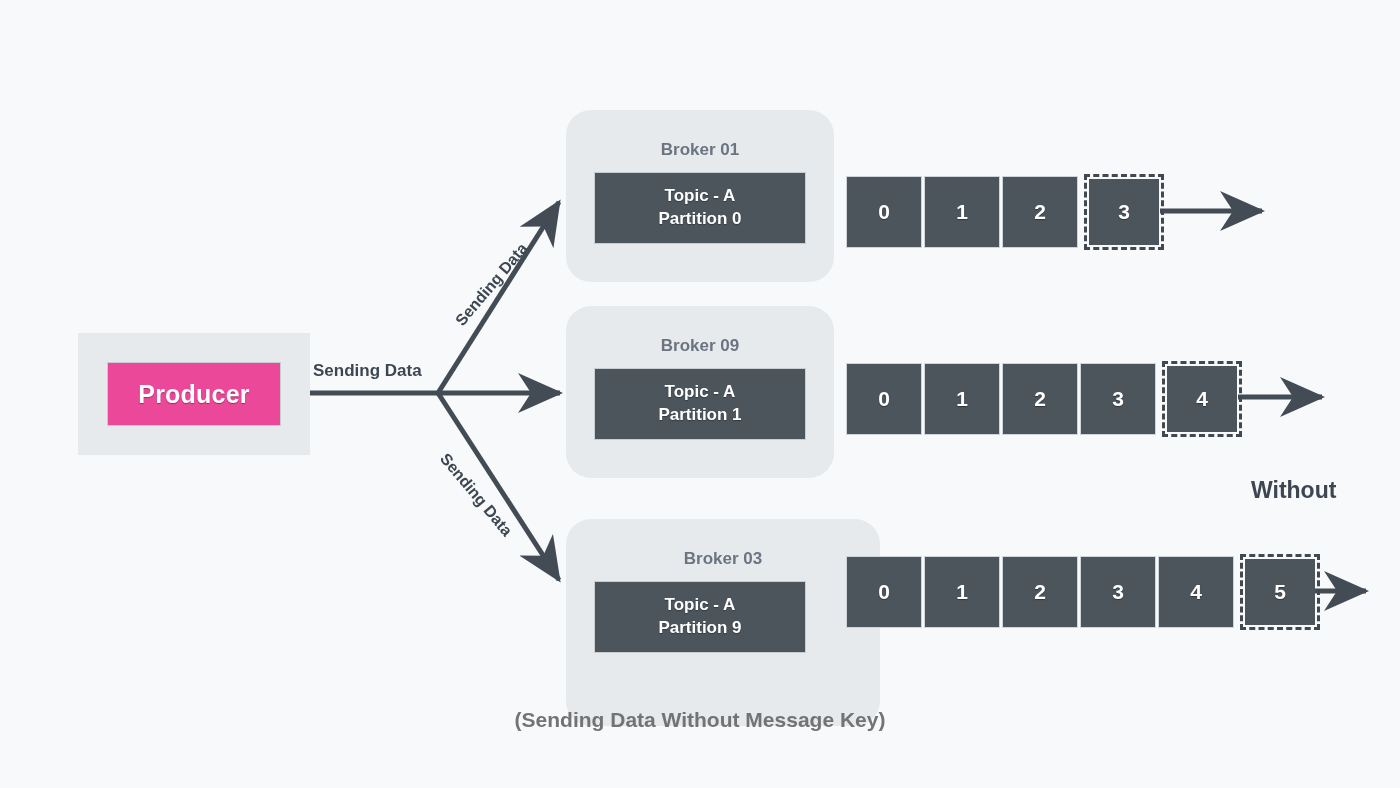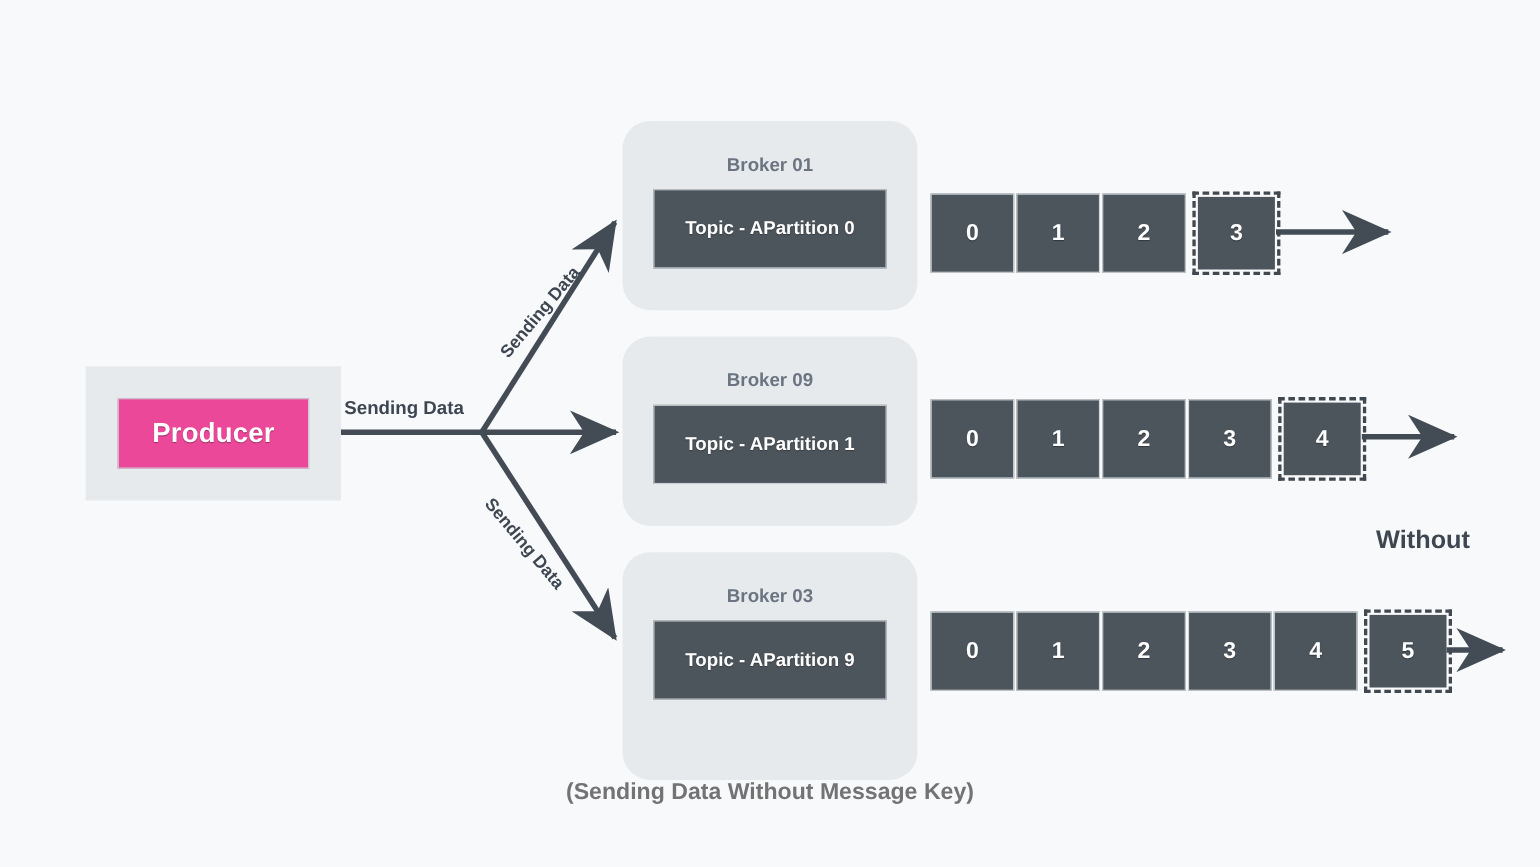--- a/index.html
+++ b/index.html
@@ -69,34 +69,35 @@
   .partition-box {
     position: absolute;
     left: 28px;
     top: 62px;
     width: 212px;
     height: 72px;
     background: #4c545c;
     border: 1px solid #c8cdd2;
     box-sizing: border-box;
     display: flex;
+    flex-direction: column;
     align-items: center;
     justify-content: center;
     line-height: 1.35;
   }
   .partition-box span {
     color: #ffffff;
     font-size: 17px;
     font-weight: bold;
     text-shadow: 0 1px 1px rgba(0,0,0,.3);
   }
 
   #broker-panel-0 { top: 110px; height: 172px; }
   #broker-panel-1 { top: 306px; height: 172px; }
-  #broker-panel-2 { top: 502px; height: 207px; }
+  #broker-panel-2 { top: 519px; height: 207px; padding-left: 46px; }
 
   
   .log-row {
     position: absolute;
     left: 846px;
     display: flex;
     align-items: center;
   }
   #log-row-0 { top: 174px; }
   #log-row-1 { top: 361px; }

